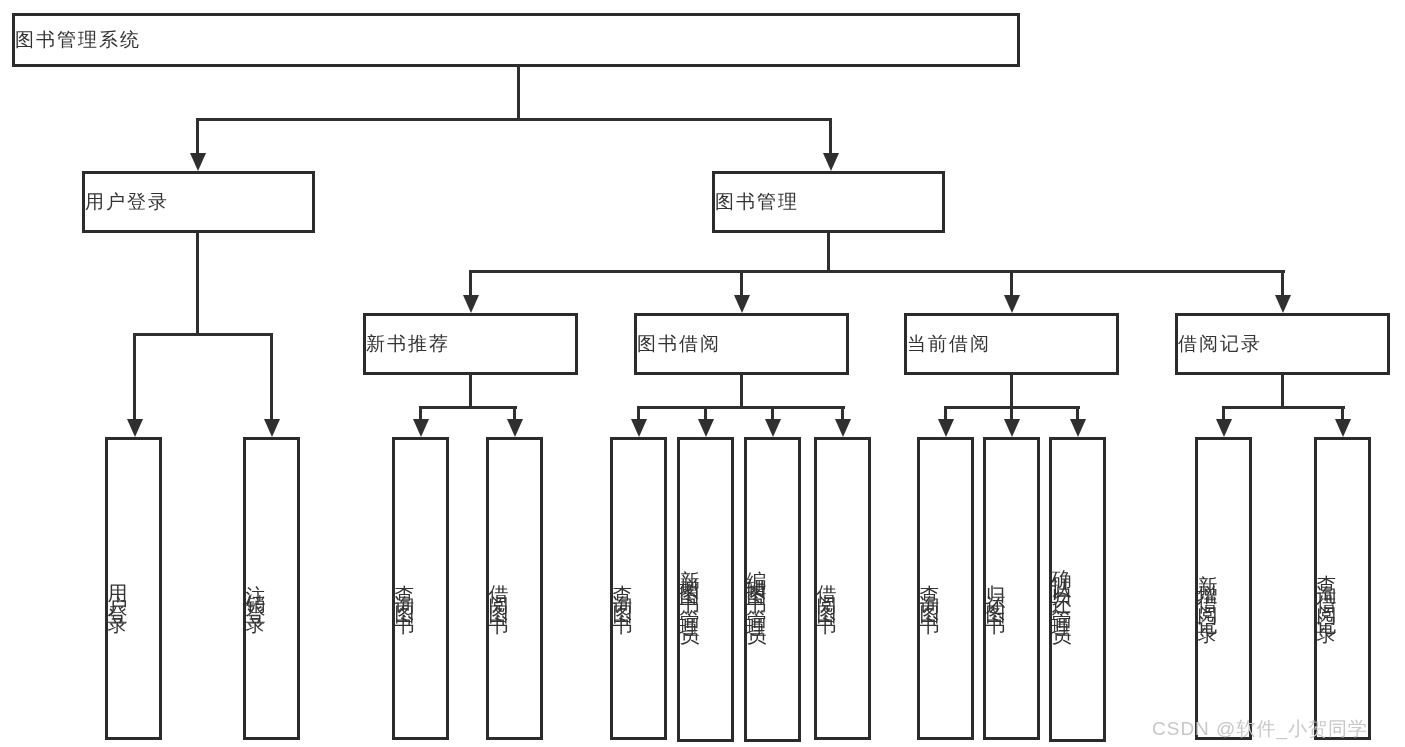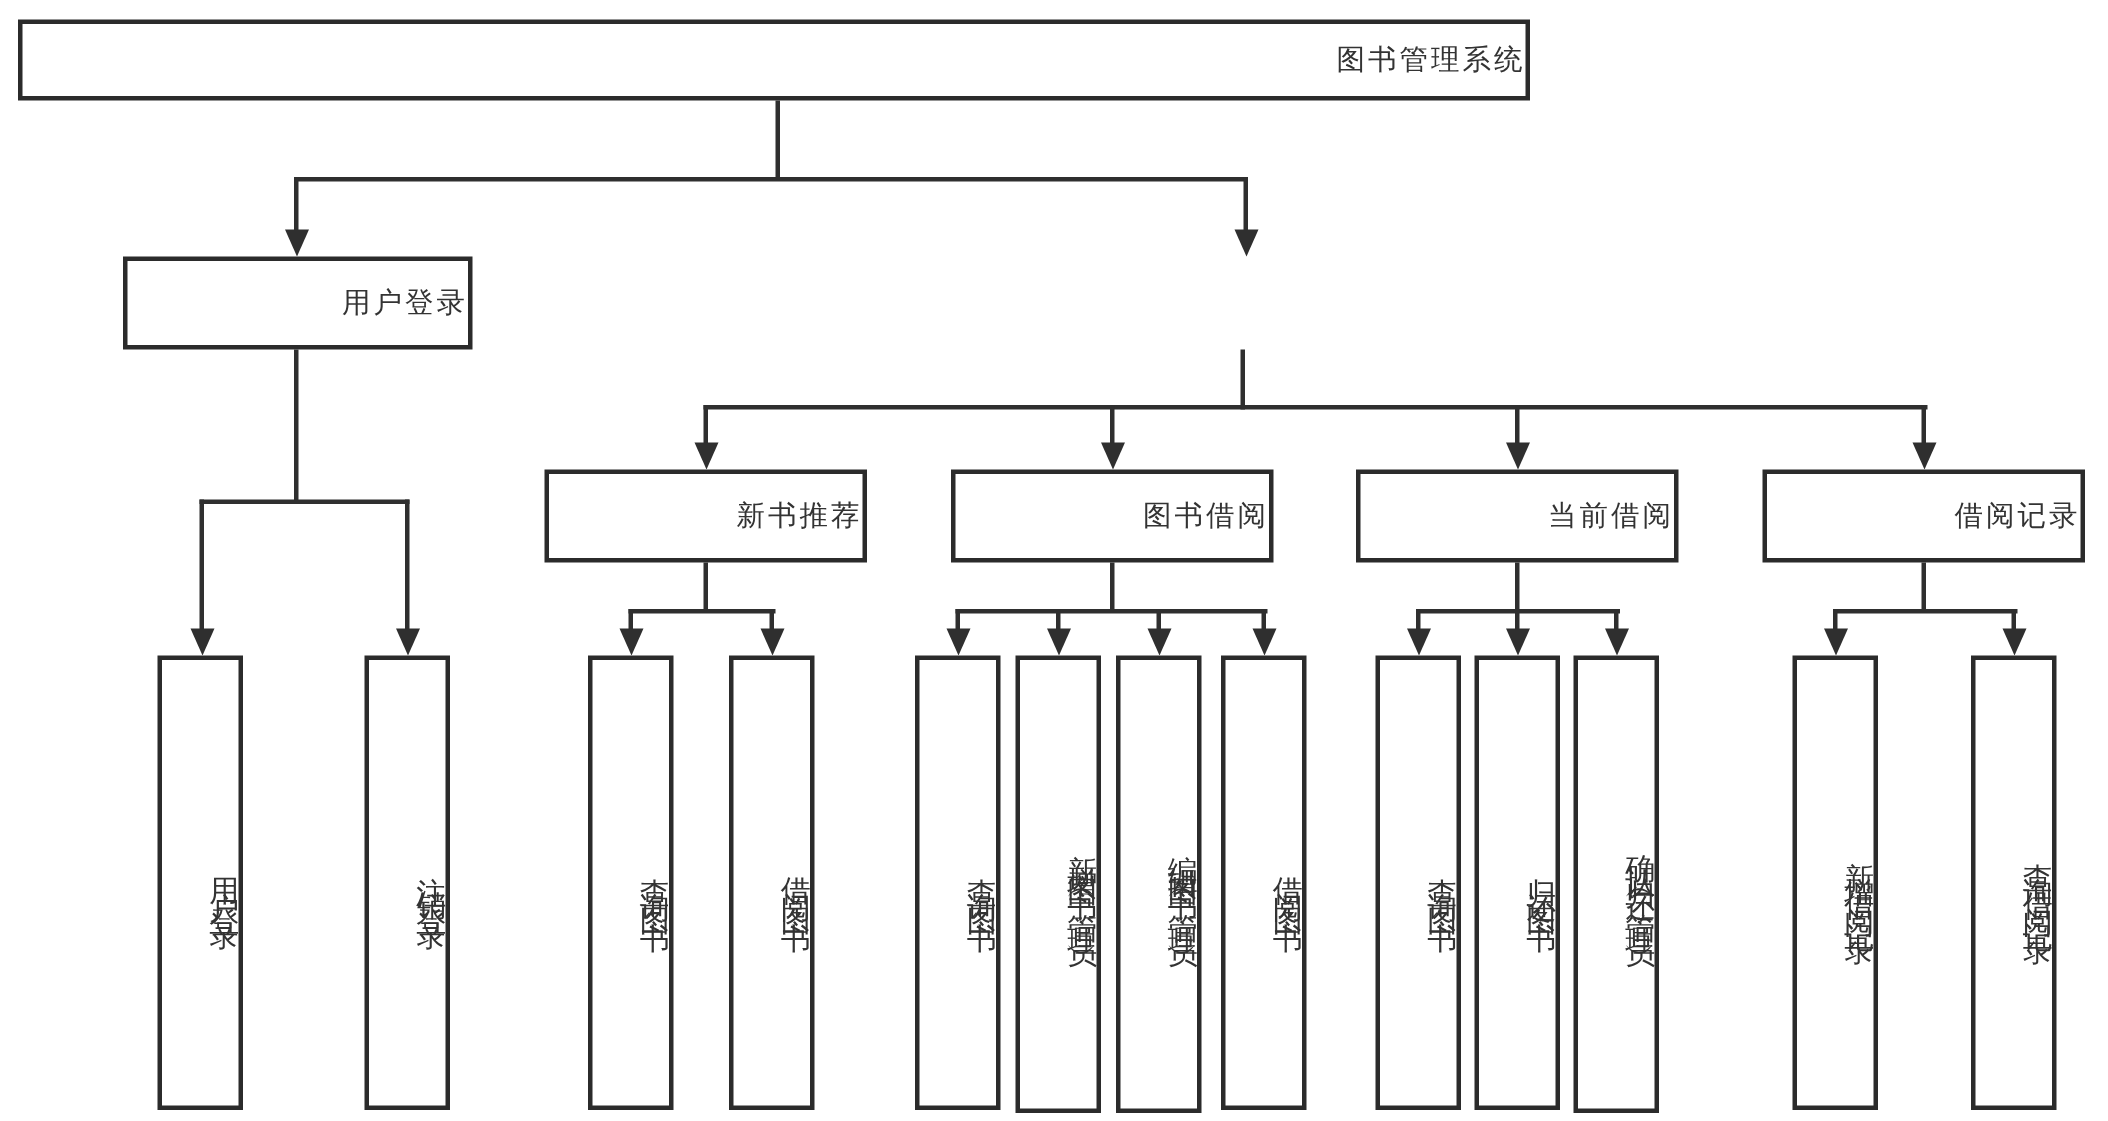--- a/index.html
+++ b/index.html
@@ -11,21 +11,21 @@
     overflow: hidden;
     font-family: "Liberation Sans", "DejaVu Sans", sans-serif;
   }
   .box {
     position: absolute;
     box-sizing: border-box;
     border: 3px solid #2b2b2b;
     background: #ffffff;
     display: flex;
     align-items: center;
-    justify-content: flex-end;
+    justify-content: flex-start;
   }
   .hlabel {
     font-size: 19px;
     color: #333333;
     letter-spacing: 2px;
     white-space: nowrap;
   }
   .vlabel {
     writing-mode: vertical-rl;
     text-orientation: mixed;
@@ -69,20 +69,23 @@
 
   <div class="line" style="left:517px;top:67px;width:3px;height:53px"></div>
   <div class="line" style="left:196px;top:118px;width:636px;height:3px"></div>
   <div class="line" style="left:196px;top:118px;width:3px;height:38px"></div>
   <div class="arrow" style="left:190px;top:153px"></div>
   <div class="line" style="left:829px;top:118px;width:3px;height:38px"></div>
   <div class="arrow" style="left:823px;top:153px"></div>
 
   <div class="box" style="left:82px;top:171px;width:233px;height:62px">
     <span class="hlabel">用户登录</span>
+  </div>
+  <div class="box" style="left:712px;top:171px;width:233px;height:62px">
+    <span class="hlabel">图书管理</span>
   </div>
 
   <div class="line" style="left:196px;top:233px;width:3px;height:102px"></div>
   <div class="line" style="left:133px;top:333px;width:140px;height:3px"></div>
   <div class="line" style="left:133px;top:333px;width:3px;height:88px"></div>
   <div class="arrow" style="left:127px;top:419px"></div>
   <div class="line" style="left:270px;top:333px;width:3px;height:88px"></div>
   <div class="arrow" style="left:264px;top:419px"></div>
 
   <div class="line" style="left:827px;top:233px;width:3px;height:40px"></div>
@@ -180,14 +183,15 @@
     <span class="vlabel long">确认归还（管理员）</span>
   </div>
 
   <div class="box" style="left:1195px;top:437px;width:57px;height:303px">
     <span class="vlabel">新增借阅记录</span>
   </div>
   <div class="box" style="left:1314px;top:437px;width:57px;height:303px">
     <span class="vlabel">查询借阅记录</span>
   </div>
 
+  <div class="watermark">CSDN @软件_小贺同学</div>
 
 </div>
 
 </body></html>

